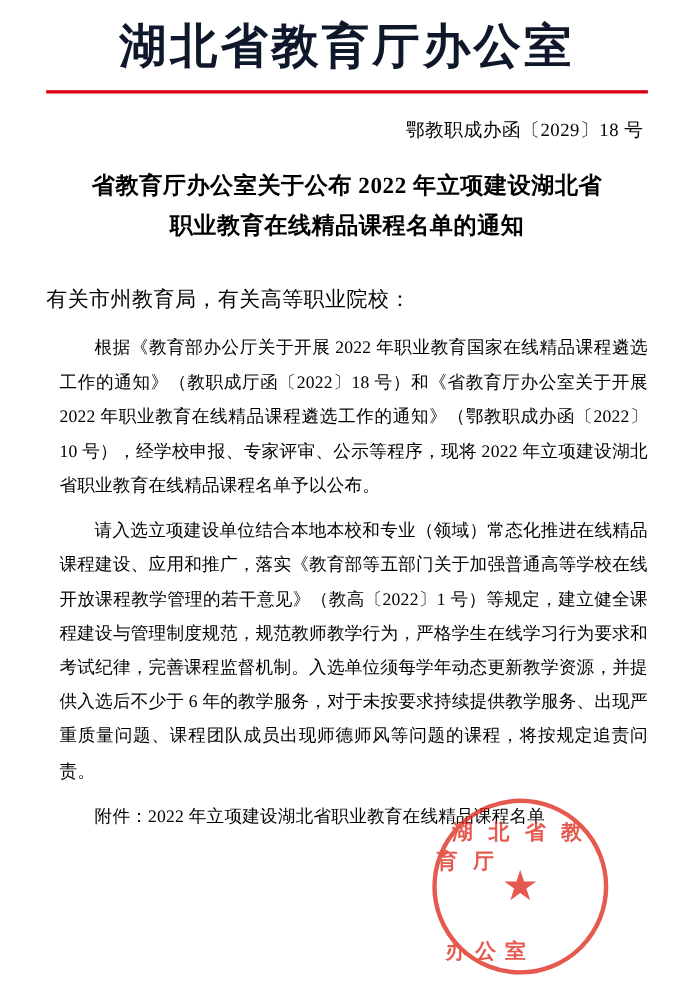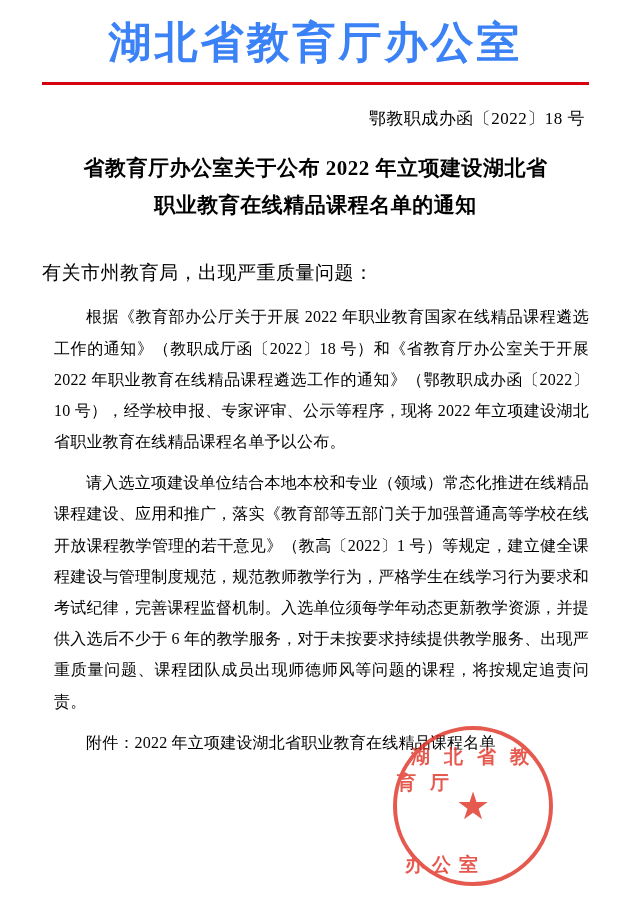--- a/index.html
+++ b/index.html
@@ -22,21 +22,21 @@
     box-sizing: border-box;
     padding: 0 42px;
   }
 
   
   .masthead {
     text-align: center;
     padding-top: 16px;
   }
   .masthead-title {
-    color: #3b82f6;
+    color: #0f172a;
     font-family: "Liberation Serif", "DejaVu Serif", serif;
     font-weight: bold;
     font-size: 43px;
     letter-spacing: 3px;
     line-height: 1.25;
     white-space: nowrap;
   }
   .masthead-rule {
     margin-top: 12px;
     border-top: 3px solid #d7000f;
@@ -129,28 +129,28 @@
 </head>
 <body>
 
 <div class="page">
 
   <div class="masthead">
     <div class="masthead-title">湖北省教育厅办公室</div>
     <div class="masthead-rule"></div>
   </div>
 
-  <div class="doc-number">鄂教职成办函〔2022〕18 号</div>
+  <div class="doc-number">鄂教职成办函〔2029〕18 号</div>
 
   <div class="doc-title">
     <span class="line">省教育厅办公室关于公布 2022 年立项建设湖北省</span>
     <span class="line">职业教育在线精品课程名单的通知</span>
   </div>
 
-  <div class="salutation">有关市州教育局，出现严重质量问题：</div>
+  <div class="salutation">有关市州教育局，有关高等职业院校：</div>
 
   <div class="para">根据《教育部办公厅关于开展 2022 年职业教育国家在线精品课程遴选工作的通知》（教职成厅函〔2022〕18 号）和《省教育厅办公室关于开展 2022 年职业教育在线精品课程遴选工作的通知》（鄂教职成办函〔2022〕10 号），经学校申报、专家评审、公示等程序，现将 2022 年立项建设湖北省职业教育在线精品课程名单予以公布。</div>
 
   <div class="para">请入选立项建设单位结合本地本校和专业（领域）常态化推进在线精品课程建设、应用和推广，落实《教育部等五部门关于加强普通高等学校在线开放课程教学管理的若干意见》（教高〔2022〕1 号）等规定，建立健全课程建设与管理制度规范，规范教师教学行为，严格学生在线学习行为要求和考试纪律，完善课程监督机制。入选单位须每学年动态更新教学资源，并提供入选后不少于 6 年的教学服务，对于未按要求持续提供教学服务、出现严重质量问题、课程团队成员出现师德师风等问题的课程，将按规定追责问责。</div>
 
   <div class="para">附件：2022 年立项建设湖北省职业教育在线精品课程名单</div>
 
   <div class="seal">
     <div class="seal-text-top">湖北省教育厅</div>
     <div class="seal-star">★</div>

